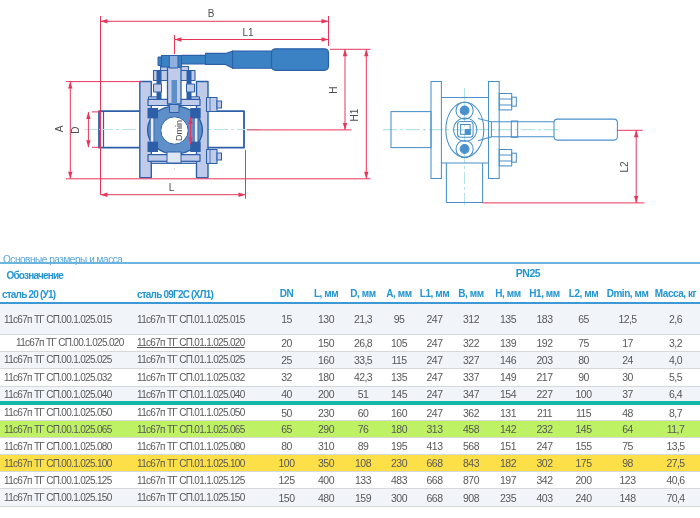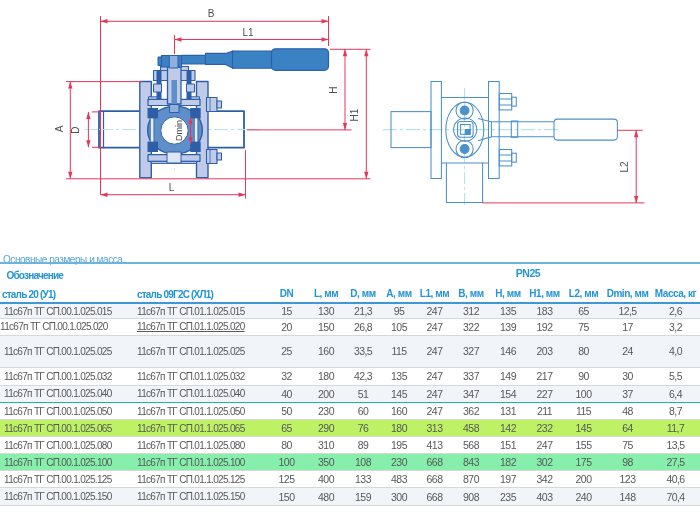--- a/index.html
+++ b/index.html
@@ -208,51 +208,51 @@
         <td class="hd c">D, мм</td>
     <td class="hd c">A, мм</td>
         <td class="hd c">L1, мм</td>
         <td class="hd c">B, мм</td>
     <td class="hd c">H, мм</td>
         <td class="hd c">H1, мм</td>
         <td class="hd c">L2, мм</td>
     <td class="hd c">Dmin, мм</td>
         <td class="hd c">Масса, кг</td>
   </tr>
-  <tr style="height:15px;border-bottom:1px solid #d8d8da;background:#f1f4f8;">
+  <tr style="height:31px;border-bottom:1px solid #d8d8da;background:#f1f4f8;">
         <td class="pn" style="padding-left:4px;">11с67п ТГ СП.00.1.025.015</td>
         <td class="pn" style="padding-left:7px;">11с67п ТГ СП.01.1.025.015</td>
         <td class="dt c">15</td>
         <td class="dt c">130</td>
         <td class="dt c">21,3</td>
         <td class="dt c">95</td>
         <td class="dt c">247</td>
         <td class="dt c">312</td>
         <td class="dt c">135</td>
         <td class="dt c">183</td>
         <td class="dt c">65</td>
         <td class="dt c">12,5</td>
         <td class="dt c">2,6</td>
       </tr>
   <tr style="height:17.1px;border-bottom:1px solid #d8d8da;">
-        <td class="pn" style="padding-left:0;margin-left:8px;">11с67п ТГ СП.00.1.025.020</td>
+        <td class="pn" style="padding-left:16px;margin-left:8px;">11с67п ТГ СП.00.1.025.020</td>
         <td class="pn" style="padding-left:7px;text-decoration:underline;">11с67п ТГ СП.01.1.025.020</td>
         <td class="dt c">20</td>
         <td class="dt c">150</td>
         <td class="dt c">26,8</td>
         <td class="dt c">105</td>
         <td class="dt c">247</td>
         <td class="dt c">322</td>
         <td class="dt c">139</td>
         <td class="dt c">192</td>
         <td class="dt c">75</td>
         <td class="dt c">17</td>
         <td class="dt c">3,2</td>
       </tr>
-  <tr style="height:32px;border-bottom:1px solid #d8d8da;background:#f1f4f8;">
+  <tr style="height:17px;border-bottom:1px solid #d8d8da;background:#f1f4f8;">
         <td class="pn" style="padding-left:4px;">11с67п ТГ СП.00.1.025.025</td>
         <td class="pn" style="padding-left:7px;">11с67п ТГ СП.01.1.025.025</td>
         <td class="dt c">25</td>
         <td class="dt c">160</td>
         <td class="dt c">33,5</td>
         <td class="dt c">115</td>
         <td class="dt c">247</td>
         <td class="dt c">327</td>
         <td class="dt c">146</td>
         <td class="dt c">203</td>
@@ -268,21 +268,21 @@
         <td class="dt c">42,3</td>
         <td class="dt c">135</td>
         <td class="dt c">247</td>
         <td class="dt c">337</td>
         <td class="dt c">149</td>
         <td class="dt c">217</td>
         <td class="dt c">90</td>
         <td class="dt c">30</td>
         <td class="dt c">5,5</td>
       </tr>
-  <tr style="height:17.1px;border-bottom:1px solid #14b8a6;background:#f1f4f8;">
+  <tr style="height:17.1px;border-bottom:4px solid #14b8a6;background:#f1f4f8;">
         <td class="pn" style="padding-left:4px;">11с67п ТГ СП.00.1.025.040</td>
         <td class="pn" style="padding-left:7px;">11с67п ТГ СП.01.1.025.040</td>
         <td class="dt c">40</td>
         <td class="dt c">200</td>
         <td class="dt c">51</td>
         <td class="dt c">145</td>
         <td class="dt c">247</td>
         <td class="dt c">347</td>
         <td class="dt c">154</td>
         <td class="dt c">227</td>
@@ -328,21 +328,21 @@
         <td class="dt c">89</td>
         <td class="dt c">195</td>
         <td class="dt c">413</td>
         <td class="dt c">568</td>
         <td class="dt c">151</td>
         <td class="dt c">247</td>
         <td class="dt c">155</td>
         <td class="dt c">75</td>
         <td class="dt c">13,5</td>
       </tr>
-  <tr style="height:17.1px;border-bottom:1px solid #d8d8da;background:#86efac;">
+  <tr style="height:17.1px;border-bottom:1px solid #d8d8da;background:#fde047;">
         <td class="pn" style="padding-left:4px;">11с67п ТГ СП.00.1.025.100</td>
         <td class="pn" style="padding-left:7px;">11с67п ТГ СП.01.1.025.100</td>
         <td class="dt c">100</td>
         <td class="dt c">350</td>
         <td class="dt c">108</td>
         <td class="dt c">230</td>
         <td class="dt c">668</td>
         <td class="dt c">843</td>
         <td class="dt c">182</td>
         <td class="dt c">302</td>

